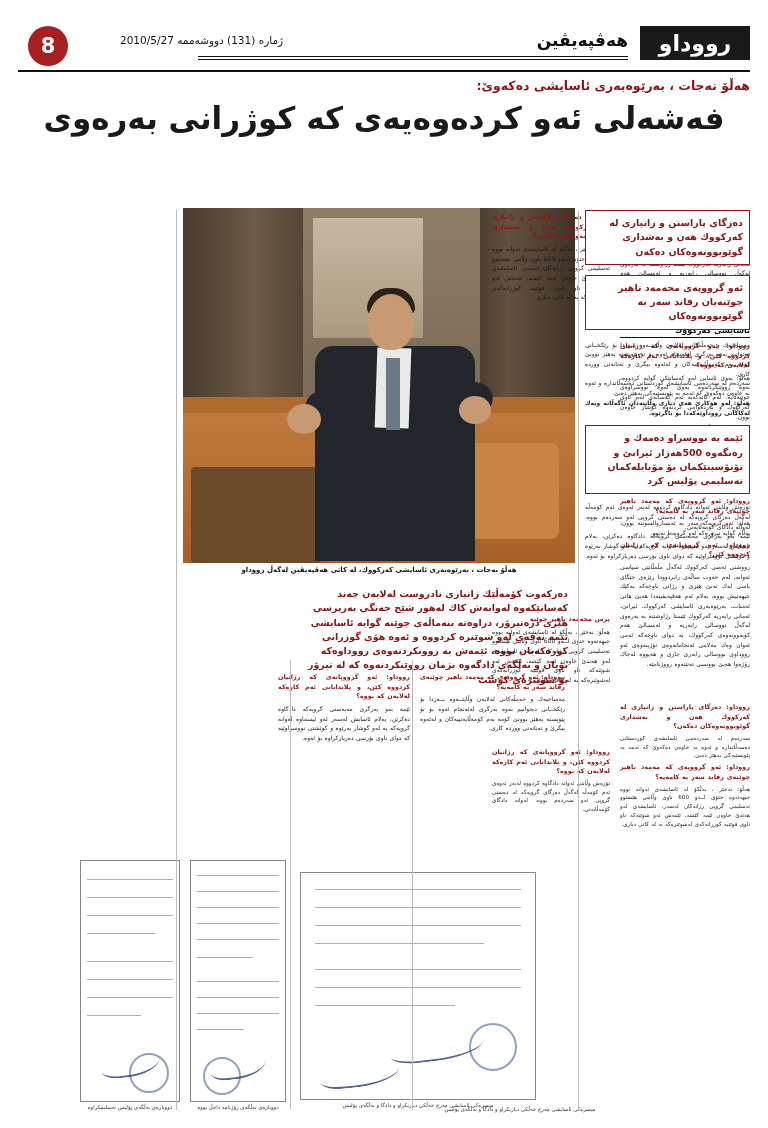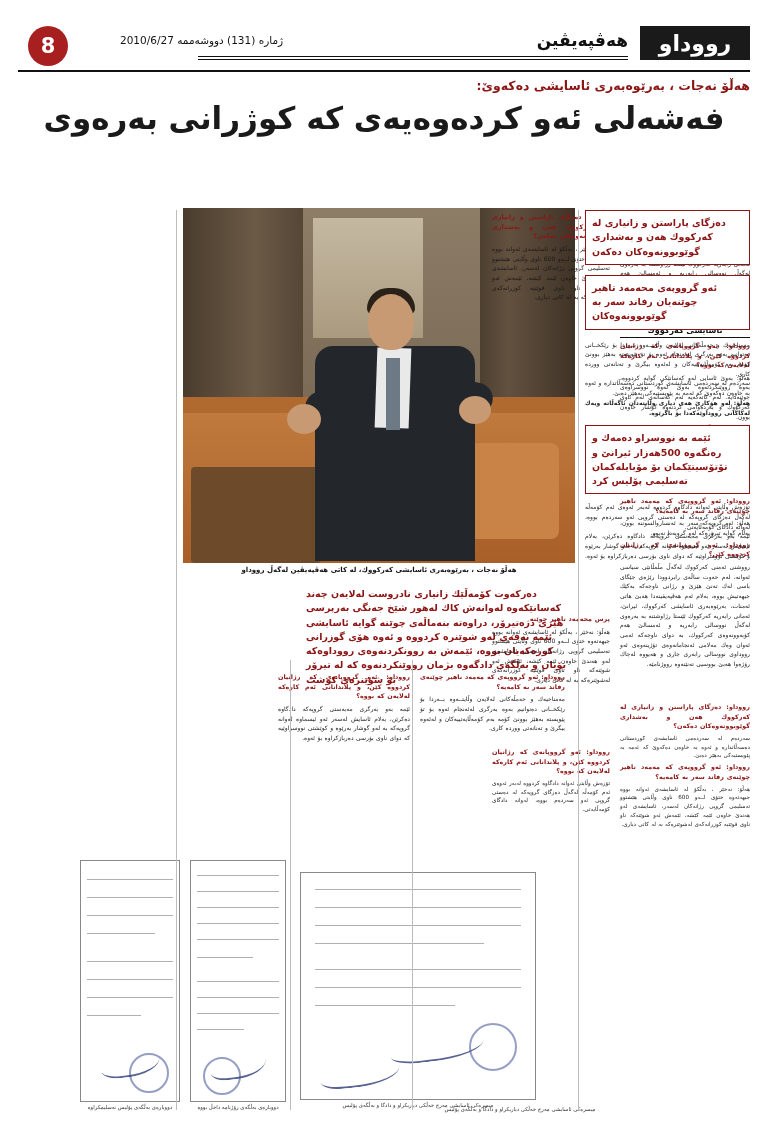--- a/index.html
+++ b/index.html
@@ -63,21 +63,21 @@
     color:#1b1b1b;direction:rtl;
     word-spacing:0.5px;
   }
   .tx.small{font-size:5.6px;line-height:1.58;}
   .lead{font-weight:bold;}
   .q{font-weight:bold;color:#8c1515;font-size:6.4px;line-height:1.5;display:block;margin:3px 0 2px;}
 
   
   .callout{
     border:1px solid #8c1515;color:#8c1515;font-weight:bold;
-    font-size:9.5px;line-height:1.5;text-align:left;padding:5px 6px;
+    font-size:9.5px;line-height:1.5;text-align:right;padding:5px 6px;
     direction:rtl;background:#fff;
   }
   .callout.plain{border:none;}
 
   
   .photo{
     position:absolute;left:183px;top:208px;width:392px;height:355px;
     background:#7a6a58;overflow:hidden;border:0;
   }
   .photo .wall{position:absolute;inset:0;background:linear-gradient(180deg,#8d7c66 0%,#7b6a55 55%,#5e4f3e 100%);}
@@ -118,35 +118,35 @@
     transform:rotate(-6deg);opacity:.75;
   }
   .doc-cap{
     font-size:5.4px;text-align:center;color:#333;direction:rtl;margin-top:2px;
   }
 
   .hr-thin{height:1px;background:#111;width:100%;}
 
   .col{position:absolute;}
   .sub-head{
-    font-size:8px;font-weight:bold;color:#111;text-align:center;direction:rtl;
+    font-size:8px;font-weight:bold;color:#111;direction:rtl;
     padding:2px 0;
   }
 </style>
 </head>
 <body>
 
 <div class="page">
 
   <div class="masthead">
     <div class="logo-box">رووداو</div>
     <div class="masthead-section">ھەڤپەیڤین</div>
     <div class="masthead-rule"></div>
     <div class="masthead-rule2"></div>
-    <div class="issue-line">ژمارە (131) دووشەممە 2010/6/27</div>
+    <div class="issue-line">ژمارە (131) دووشەممە 2010/5/27</div>
     <div class="page-badge">8</div>
   </div>
   <div class="top-rule"></div>
 
   <div class="kicker">ھەڵۆ نەجات ، بەرێوەبەری ئاسایشی دەكەوێ:</div>
   <div class="headline">
     <span class="l1">فەشەلی ئەو كردەوەیەی كە كوژرانی بەرەوی</span>
   </div>
 
   <div class="photo">

